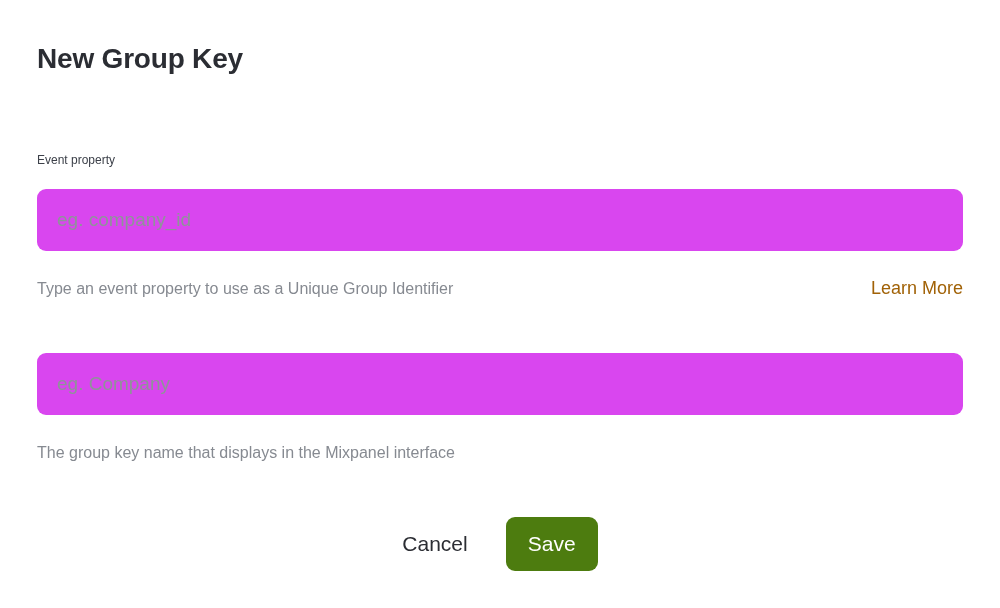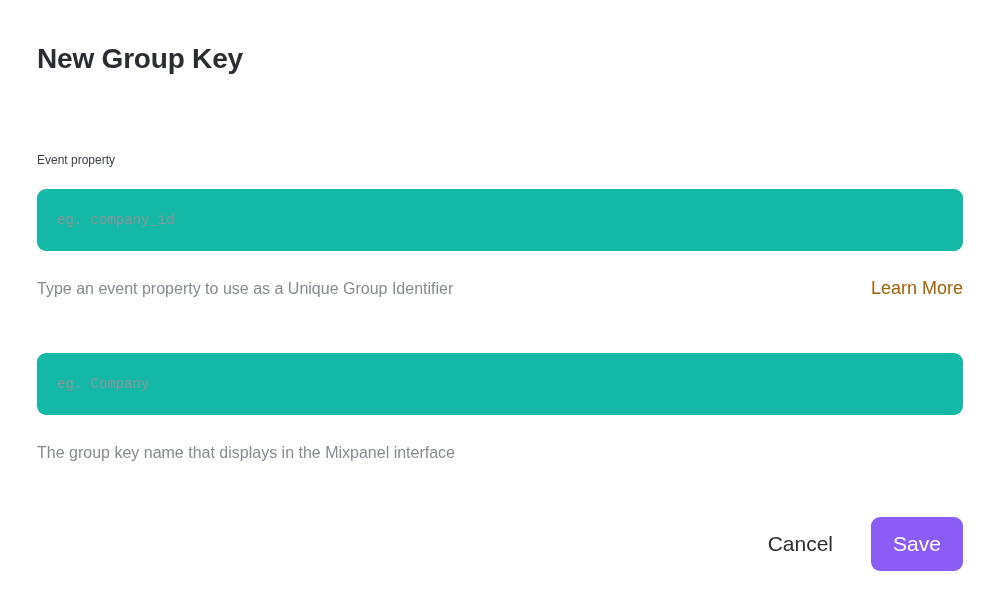--- a/index.html
+++ b/index.html
@@ -69,26 +69,26 @@
     line-height: 20px;
     white-space: nowrap;
   }
 
   .text-input {
     display: block;
     box-sizing: border-box;
     width: 926px;
     height: 62px;
     margin-top: 16px;
-    background: #14b8a6;
+    background: #d946ef;
     border: none;
     border-radius: 9px;
     padding: 0 20px;
-    font-family: Liberation Mono, monospace;
-    font-size: 14px;
+    font-family: Liberation Sans, sans-serif;
+    font-size: 19px;
     color: #2b2d33;
     outline: none;
   }
   .text-input::placeholder {
     color: #8f9399;
     opacity: 1;
   }
 
   .helper-row {
     display: flex;
@@ -116,42 +116,42 @@
   }
 
   .footer {
     position: absolute;
     left: 37px;
     top: 517px;
     width: 926px;
     height: 54px;
     display: flex;
     align-items: center;
-    justify-content: flex-end;
+    justify-content: center;
     gap: 38px;
   }
 
   .btn-cancel {
     background: none;
     border: none;
     padding: 0;
     font-family: "Liberation Sans", sans-serif;
     font-size: 21px;
     font-weight: 400;
     color: #2b2d33;
     cursor: pointer;
     line-height: 28px;
     white-space: nowrap;
   }
 
   .btn-save {
     box-sizing: border-box;
     width: 92px;
     height: 54px;
-    background: #8b5cf6;
+    background: #4d7c0f;
     border: none;
     border-radius: 9px;
     font-family: "Liberation Sans", sans-serif;
     font-size: 21px;
     font-weight: 400;
     color: #ffffff;
     cursor: default;
     line-height: 54px;
     padding: 0;
     white-space: nowrap;

